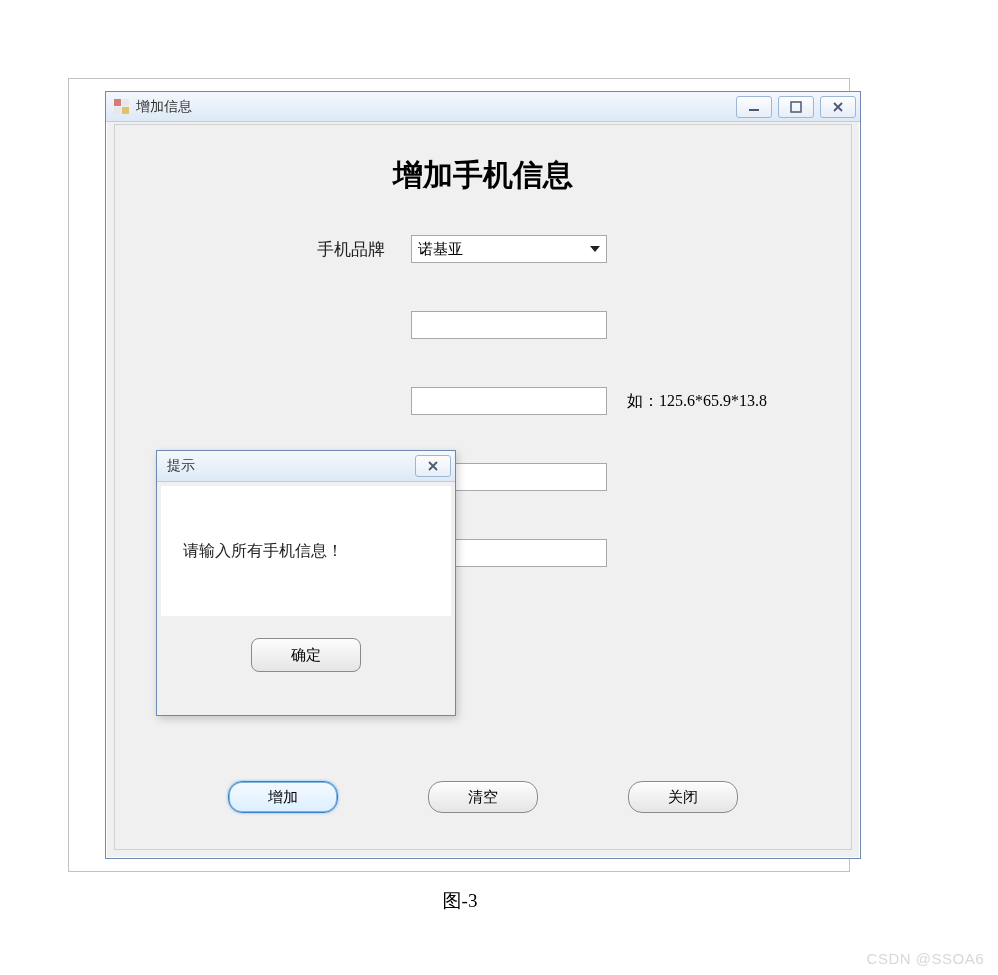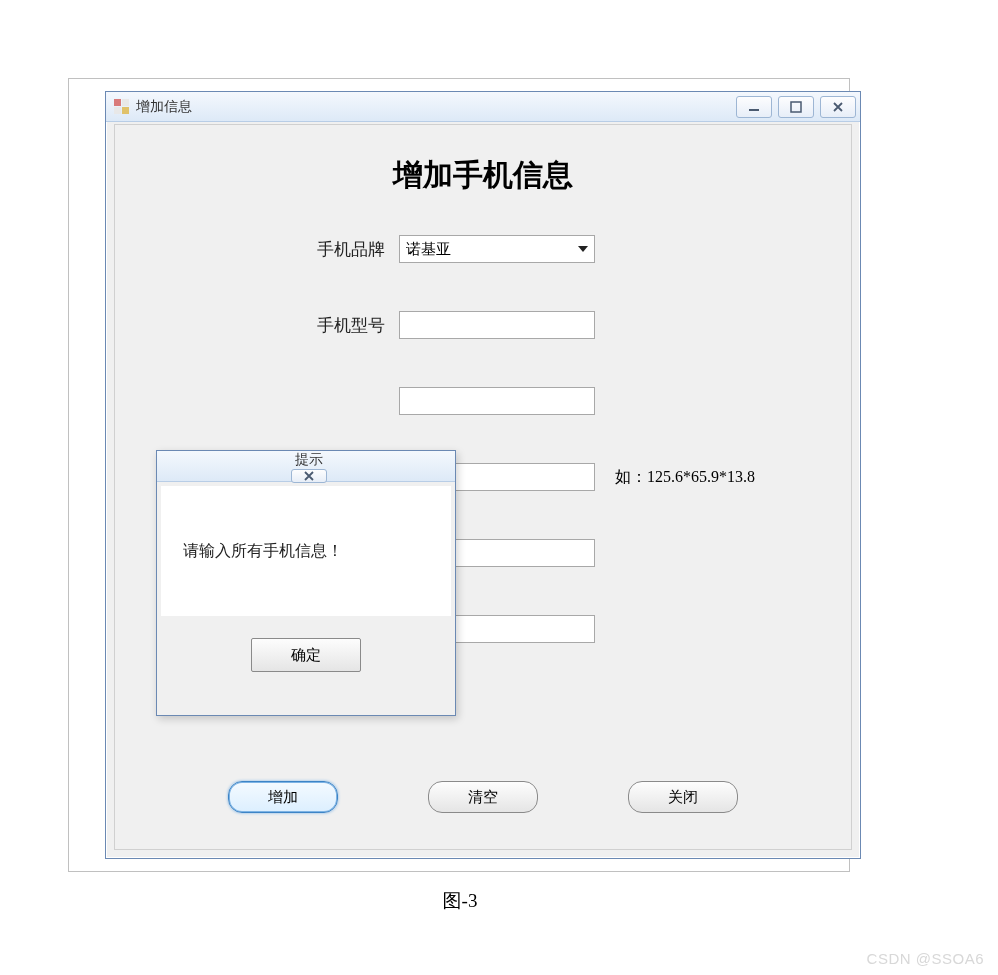--- a/index.html
+++ b/index.html
@@ -94,21 +94,21 @@
     left: 0; right:0; top: 110px;
   }
   .form-row {
     display: flex;
     align-items: center;
     margin-bottom: 48px;
   }
   .form-label {
     width: 270px;
     text-align: right;
-    padding-right: 14px;
+    padding-right: 26px;
     font-size: 17px;
     color: #222;
   }
   .form-input, .form-select {
     width: 196px;
     height: 28px;
     border: 1px solid #a8a8a8;
     background: #ffffff;
     font-size: 15px;
     padding: 0 6px;
@@ -159,39 +159,38 @@
     border: 1px solid #6b89b3;
     background: #f0f0f0;
     box-shadow: 2px 3px 8px rgba(0,0,0,0.18);
   }
   .dialog-titlebar {
     height: 30px;
     background: linear-gradient(#f4f8fd,#dde9f7);
     border-bottom:1px solid #b8cde6;
     display:flex;align-items:center;
     padding: 0 4px 0 10px;
-    flex-direction: column;
   }
   .dialog-title { font-size: 14px; flex:1; color:#333;}
   .dialog-body {
     background: #ffffff;
     margin: 4px;
     height: 130px;
     display:flex;align-items:center;
     padding-left: 22px;
     font-size: 16px;
     color:#222;
   }
   .dialog-footer {
     display:flex;justify-content:center;
     padding-top: 18px;
   }
   .dialog-btn {
     width: 108px; height: 32px;
-    border:1px solid #8a8a8a; border-radius:2px;
+    border:1px solid #8a8a8a; border-radius:8px;
     background: linear-gradient(#fdfdfd,#e5e5e5);
     display:flex;align-items:center;justify-content:center;
     font-size:15px;
   }
   .caption {
     position:absolute;
     left: 0; width: 920px;
     top: 888px;
     text-align:center;
     font-size: 19px;
@@ -245,24 +244,20 @@
 
       <div class="form-grid">
         <div class="form-row">
           <div class="form-label">手机品牌</div>
           <div class="form-select">
             <span>诺基亚</span>
             <span class="dropdown-arrow"></span>
           </div>
         </div>
         <div class="form-row">
-          <div class="form-label">手机型号</div>
-          <input class="form-input" value="" style="">
-        </div>
-        <div class="form-row">
           <div class="form-label"></div>
           <input class="form-input" value="" style="">
         </div>
         <div class="form-row">
           <div class="form-label"></div>
           <input class="form-input" value="" style="">
           <span class="hint-text">如：125.6*65.9*13.8</span>
         </div>
         <div class="form-row">
           <div class="form-label"></div>

